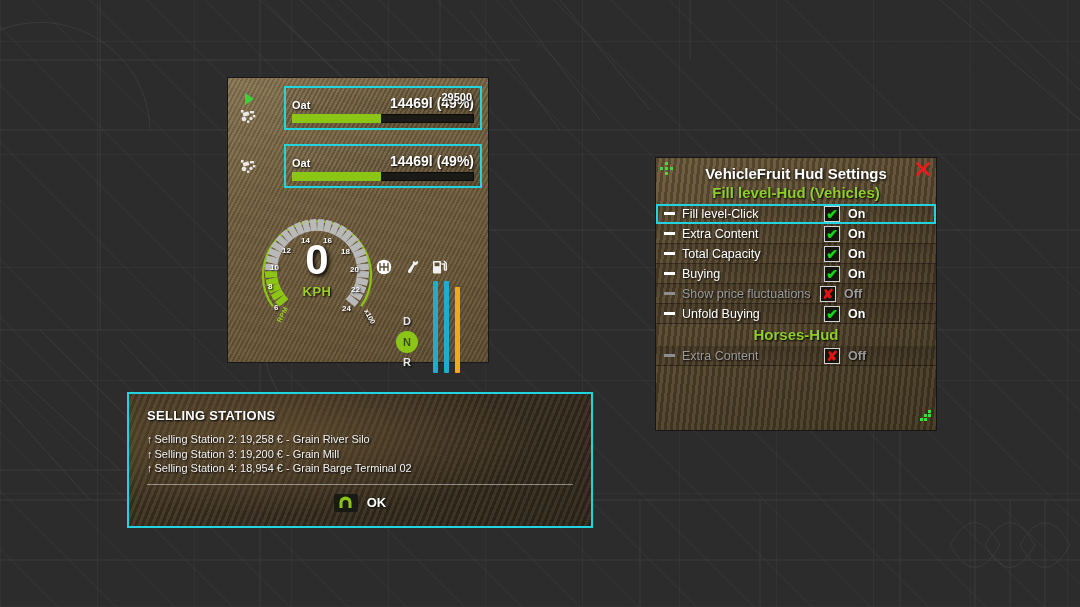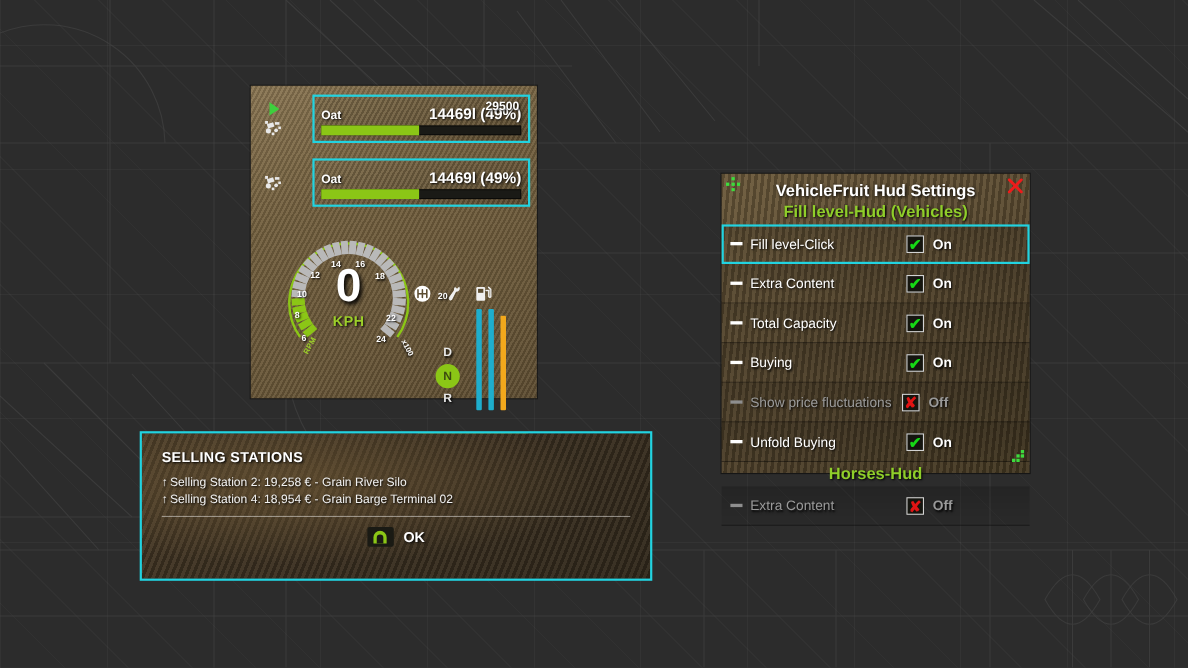--- a/index.html
+++ b/index.html
@@ -158,21 +158,21 @@
   #close-btn { position:absolute; right: 6px; top: 4px; cursor:pointer; }
   #settings-title {
     text-align:center; font-size: 15px; font-weight: 700; color:#fff;
     padding-top: 7px; text-shadow: 1px 1px 3px #000;
   }
   .section-head {
     text-align:center; font-size: 15px; font-weight:700; color:#8fce2a;
     text-shadow: 1px 1px 2px #000; padding: 2px 0 3px 0;
   }
   .srow {
-    position:relative; height: 36px; display:flex; align-items:center;
+    position:relative; height: 20px; display:flex; align-items:center;
     padding-left: 8px; background: linear-gradient(180deg, rgba(0,0,0,.18), rgba(0,0,0,.05));
     border-bottom: 1px solid rgba(0,0,0,.30);
   }
   .srow.selected { outline: 2px solid #22d3e0; outline-offset:-2px; z-index:2; }
   .dash-mark { width: 11px; height: 3px; background:#fff; margin-right: 7px; flex:none; }
   .srow.dim .dash-mark { background:#8e8e8e; }
   .srow-label {
     font-size: 12.5px; color:#fff; text-shadow: 1px 1px 2px #000; white-space:nowrap;
   }
   .srow.dim .srow-label { color:#9a9a9a; }
@@ -323,21 +323,21 @@
           </g>
       </svg>
       
       <div class="rpm-lbl" style="left:22px; top:97px;">6</div>
       <div class="rpm-lbl" style="left:16px; top:76px;">8</div>
       <div class="rpm-lbl" style="left:18px; top:57px;">10</div>
       <div class="rpm-lbl" style="left:30px; top:40px;">12</div>
       <div class="rpm-lbl" style="left:49px; top:30px;">14</div>
       <div class="rpm-lbl" style="left:71px; top:30px;">16</div>
       <div class="rpm-lbl" style="left:89px; top:41px;">18</div>
-      <div class="rpm-lbl" style="left:98px; top:59px;padding-left:48px;">20</div>
+      <div class="rpm-lbl" style="left:98px; top:59px;">20</div>
       <div class="rpm-lbl" style="left:99px; top:79px;">22</div>
       <div class="rpm-lbl" style="left:90px; top:98px;">24</div>
       <div id="rpm-word">RPM</div>
       <div id="rpm-x100">x100</div>
       <div id="speed-val">0</div>
       <div id="speed-unit">KPH</div>
     </div>
 
 
     <div id="gearsel">
@@ -362,20 +362,23 @@
       <span class="txt">Inactive</span>
     </div>
   </div>
 </div>
 
 <div id="selling-dialog">
   <div id="selling-title">SELLING STATIONS</div>
 
   <div class="station-line">
     <span class="arrow">↑</span><span>Selling Station 2: 19,258 € - Grain River Silo</span>
+  </div>
+  <div class="station-line">
+    <span class="arrow">↑</span><span>Selling Station 3: 19,200 € - Grain Mill</span>
   </div>
   <div class="station-line">
     <span class="arrow">↑</span><span>Selling Station 4: 18,954 € - Grain Barge Terminal 02</span>
   </div>
 
   <div id="selling-sep"></div>
 
   <div id="ok-row">
     <div id="ok-icon">
       <svg width="15" height="13" viewBox="0 0 15 13">

